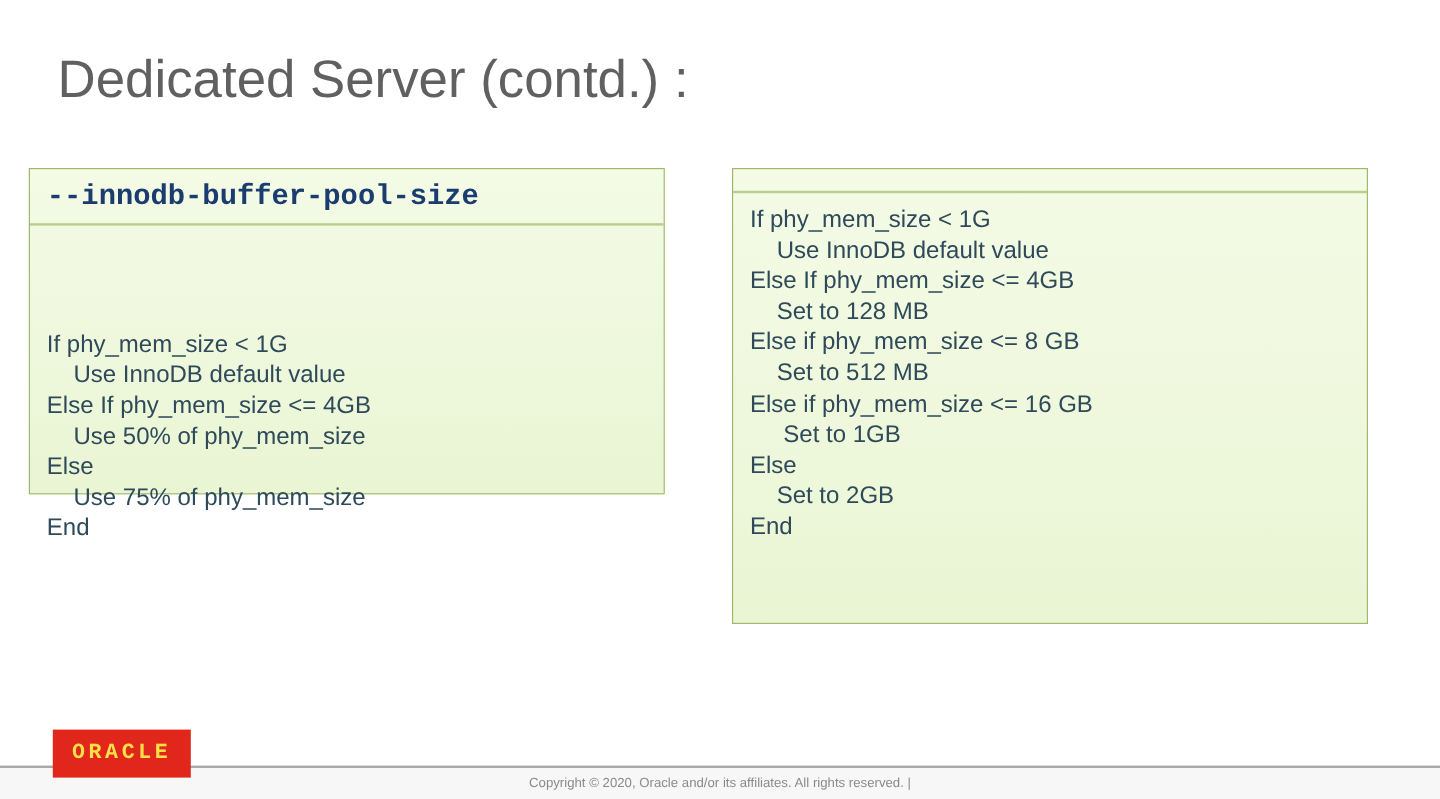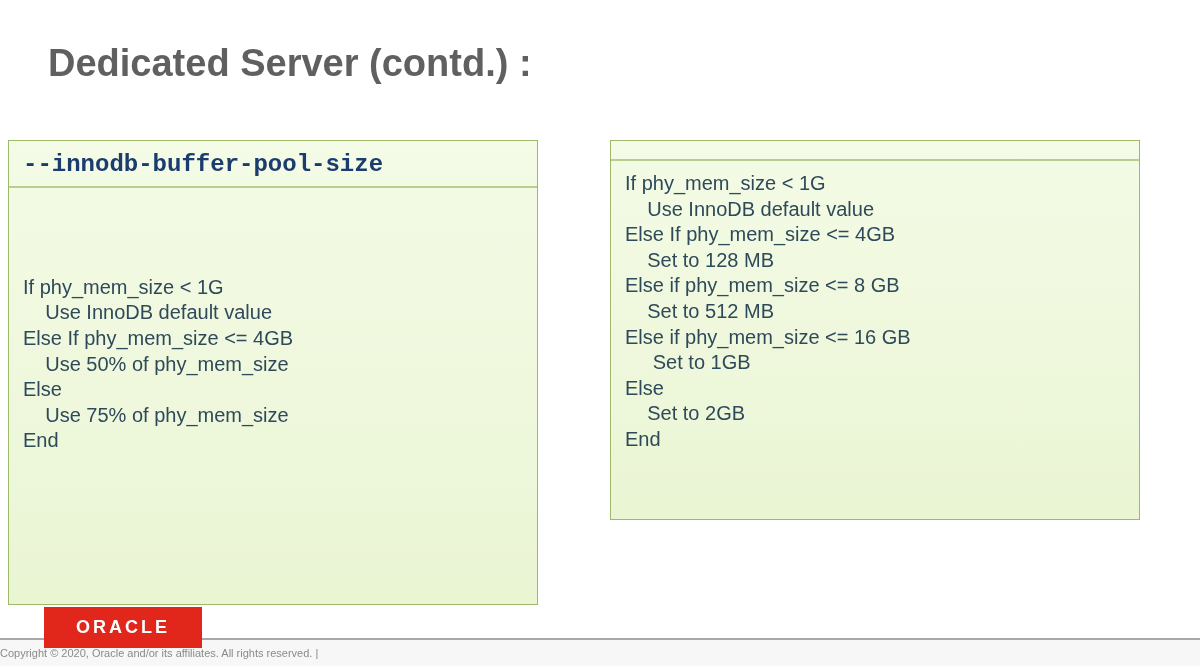--- a/index.html
+++ b/index.html
@@ -1,26 +1,26 @@
 <!DOCTYPE html>
 <html><head>
 <meta charset="utf-8">
 <style>
   html,body{margin:0;padding:0;width:1200px;height:666px;background:#ececec;font-family:Arial,Helvetica,sans-serif;overflow:hidden}
   .slide{position:relative;background:#fff;margin:0;width:1200px;height:666px;box-sizing:border-box}
-  .title{position:absolute;left:48px;top:42px;font-size:38px;font-weight:700;color:#606060;letter-spacing:0}
+  .title{position:absolute;left:48px;top:42px;font-size:44px;font-weight:400;color:#606060;letter-spacing:0}
   .codebox{position:absolute;box-sizing:border-box;border:1px solid #9fb96b;background:linear-gradient(#f4fbe6,#eaf5d4);padding:10px 14px 14px 14px;width:530px}
-  .box-left{left:8px;top:140px;height:465px}
+  .box-left{left:24px;top:140px;height:272px}
   .box-right{left:610px;top:140px;height:380px}
   .opt{font-family:"Courier New",monospace;font-weight:bold;font-size:24px;color:#1a3c6e}
   .hr{border:none;border-top:2px solid #b8ce8d;margin:8px -14px 10px -14px}
   .body{font-family:Arial;font-size:20px;line-height:1.28;color:#2e4a5a;white-space:pre}
   .footer{position:absolute;left:0;right:0;bottom:0;height:48px}
-  .oracle-badge{position:absolute;left:44px;bottom:18px;background:#e1261c;color:#ffffff;font-family:Liberation Sans, sans-serif;font-weight:bold;font-size:18px;letter-spacing:3px;padding:10px 32px}
-  .copyright-bar{position:absolute;left:0;right:0;bottom:0;border-top:2px solid #a8a8a8;height:26px;font-size:11px;color:#8a8a8a;line-height:26px;background:#f7f7f7}
+  .oracle-badge{position:absolute;left:44px;bottom:18px;background:#e1261c;color:#fde047;font-family:Liberation Mono, monospace;font-weight:bold;font-size:18px;letter-spacing:3px;padding:10px 16px}
+  .copyright-bar{position:absolute;left:0;right:0;bottom:0;border-top:2px solid #a8a8a8;height:26px;text-align:center;font-size:11px;color:#8a8a8a;line-height:26px;background:#f7f7f7}
 </style>
 </head>
 <body>
 
 <div class="slide">
 
   <div class="title">Dedicated Server (contd.) :</div>
 
   <div class="codebox box-left">
     <div class="opt">--innodb-buffer-pool-size</div>

